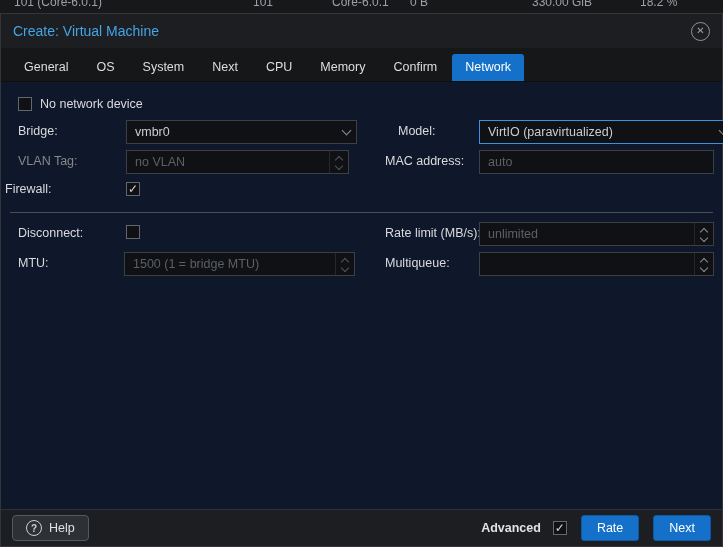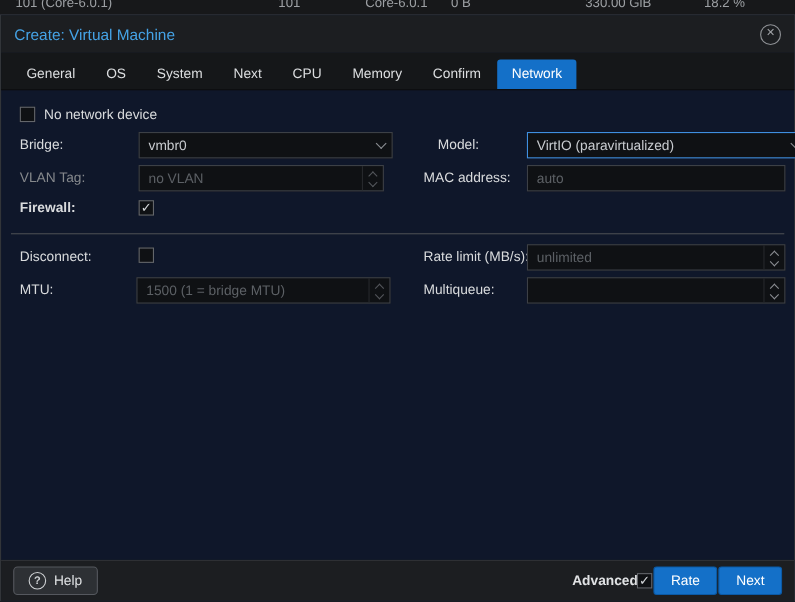--- a/index.html
+++ b/index.html
@@ -58,21 +58,21 @@
   .hr{position:absolute;left:9px;right:9px;height:0;border-top:1px solid #4a4d52;}
 
   .dlg-footer{position:absolute;left:0;right:0;bottom:0;height:37px;background:#1c1e21;
               border-top:1px solid #2e3034;display:flex;align-items:center;
               padding:0 11px;box-sizing:border-box;}
   .help-btn{display:flex;align-items:center;gap:7px;background:#2d3034;border:1px solid #55585e;
             border-radius:4px;padding:4px 13px;color:#e0e2e4;font-size:12.5px;
             font-family:inherit;cursor:pointer;}
   .help-icon{width:14px;height:14px;border-radius:50%;border:1px solid #cfd2d5;color:#cfd2d5;
              font-size:10px;font-weight:bold;display:flex;align-items:center;justify-content:center;}
-  .footer-right{margin-left:auto;display:flex;align-items:center;gap:1px;}
+  .footer-right{margin-left:auto;display:flex;align-items:center;gap:14px;}
   .adv-label{font-size:12.5px;color:#e0e2e4;font-weight:bold;margin-right:-2px;}
   .btn{background:#1470c8;color:#ffffff;border:1px solid #0b5aa6;border-radius:3px;
        padding:5px 15px;font-size:12.5px;font-family:inherit;cursor:pointer;}
 </style>
 </head>
 <body>
 
 <div class="screen">
 
   <div class="bg-row">
@@ -130,21 +130,21 @@
             <span class="chev up"></span>
             <span class="chev dn"></span>
           </span>
       </div>
 
       <span class="lbl" style="left:384px;top:72px;">MAC address:</span>
       <div class="field" style="left:478px;top:68px;width:235px;">
         <input class="fld-input" placeholder="auto" style="">
       </div>
 
-      <span class="lbl" style="left:17px;top:100px;font-weight:bold;">Firewall:</span>
+      <span class="lbl" style="left:4px;top:100px;">Firewall:</span>
       <span class="cb" style="left:125px;top:100px;">
           <span class="check">✓</span>
         </span>
 
       <div class="hr" style="top:130px;"></div>
 
       <span class="lbl" style="left:17px;top:144px;">Disconnect:</span>
       <span class="cb" style="left:125px;top:143px;"></span>
 
       <span class="lbl" style="left:384px;top:144px;">Rate limit (MB/s):</span>

